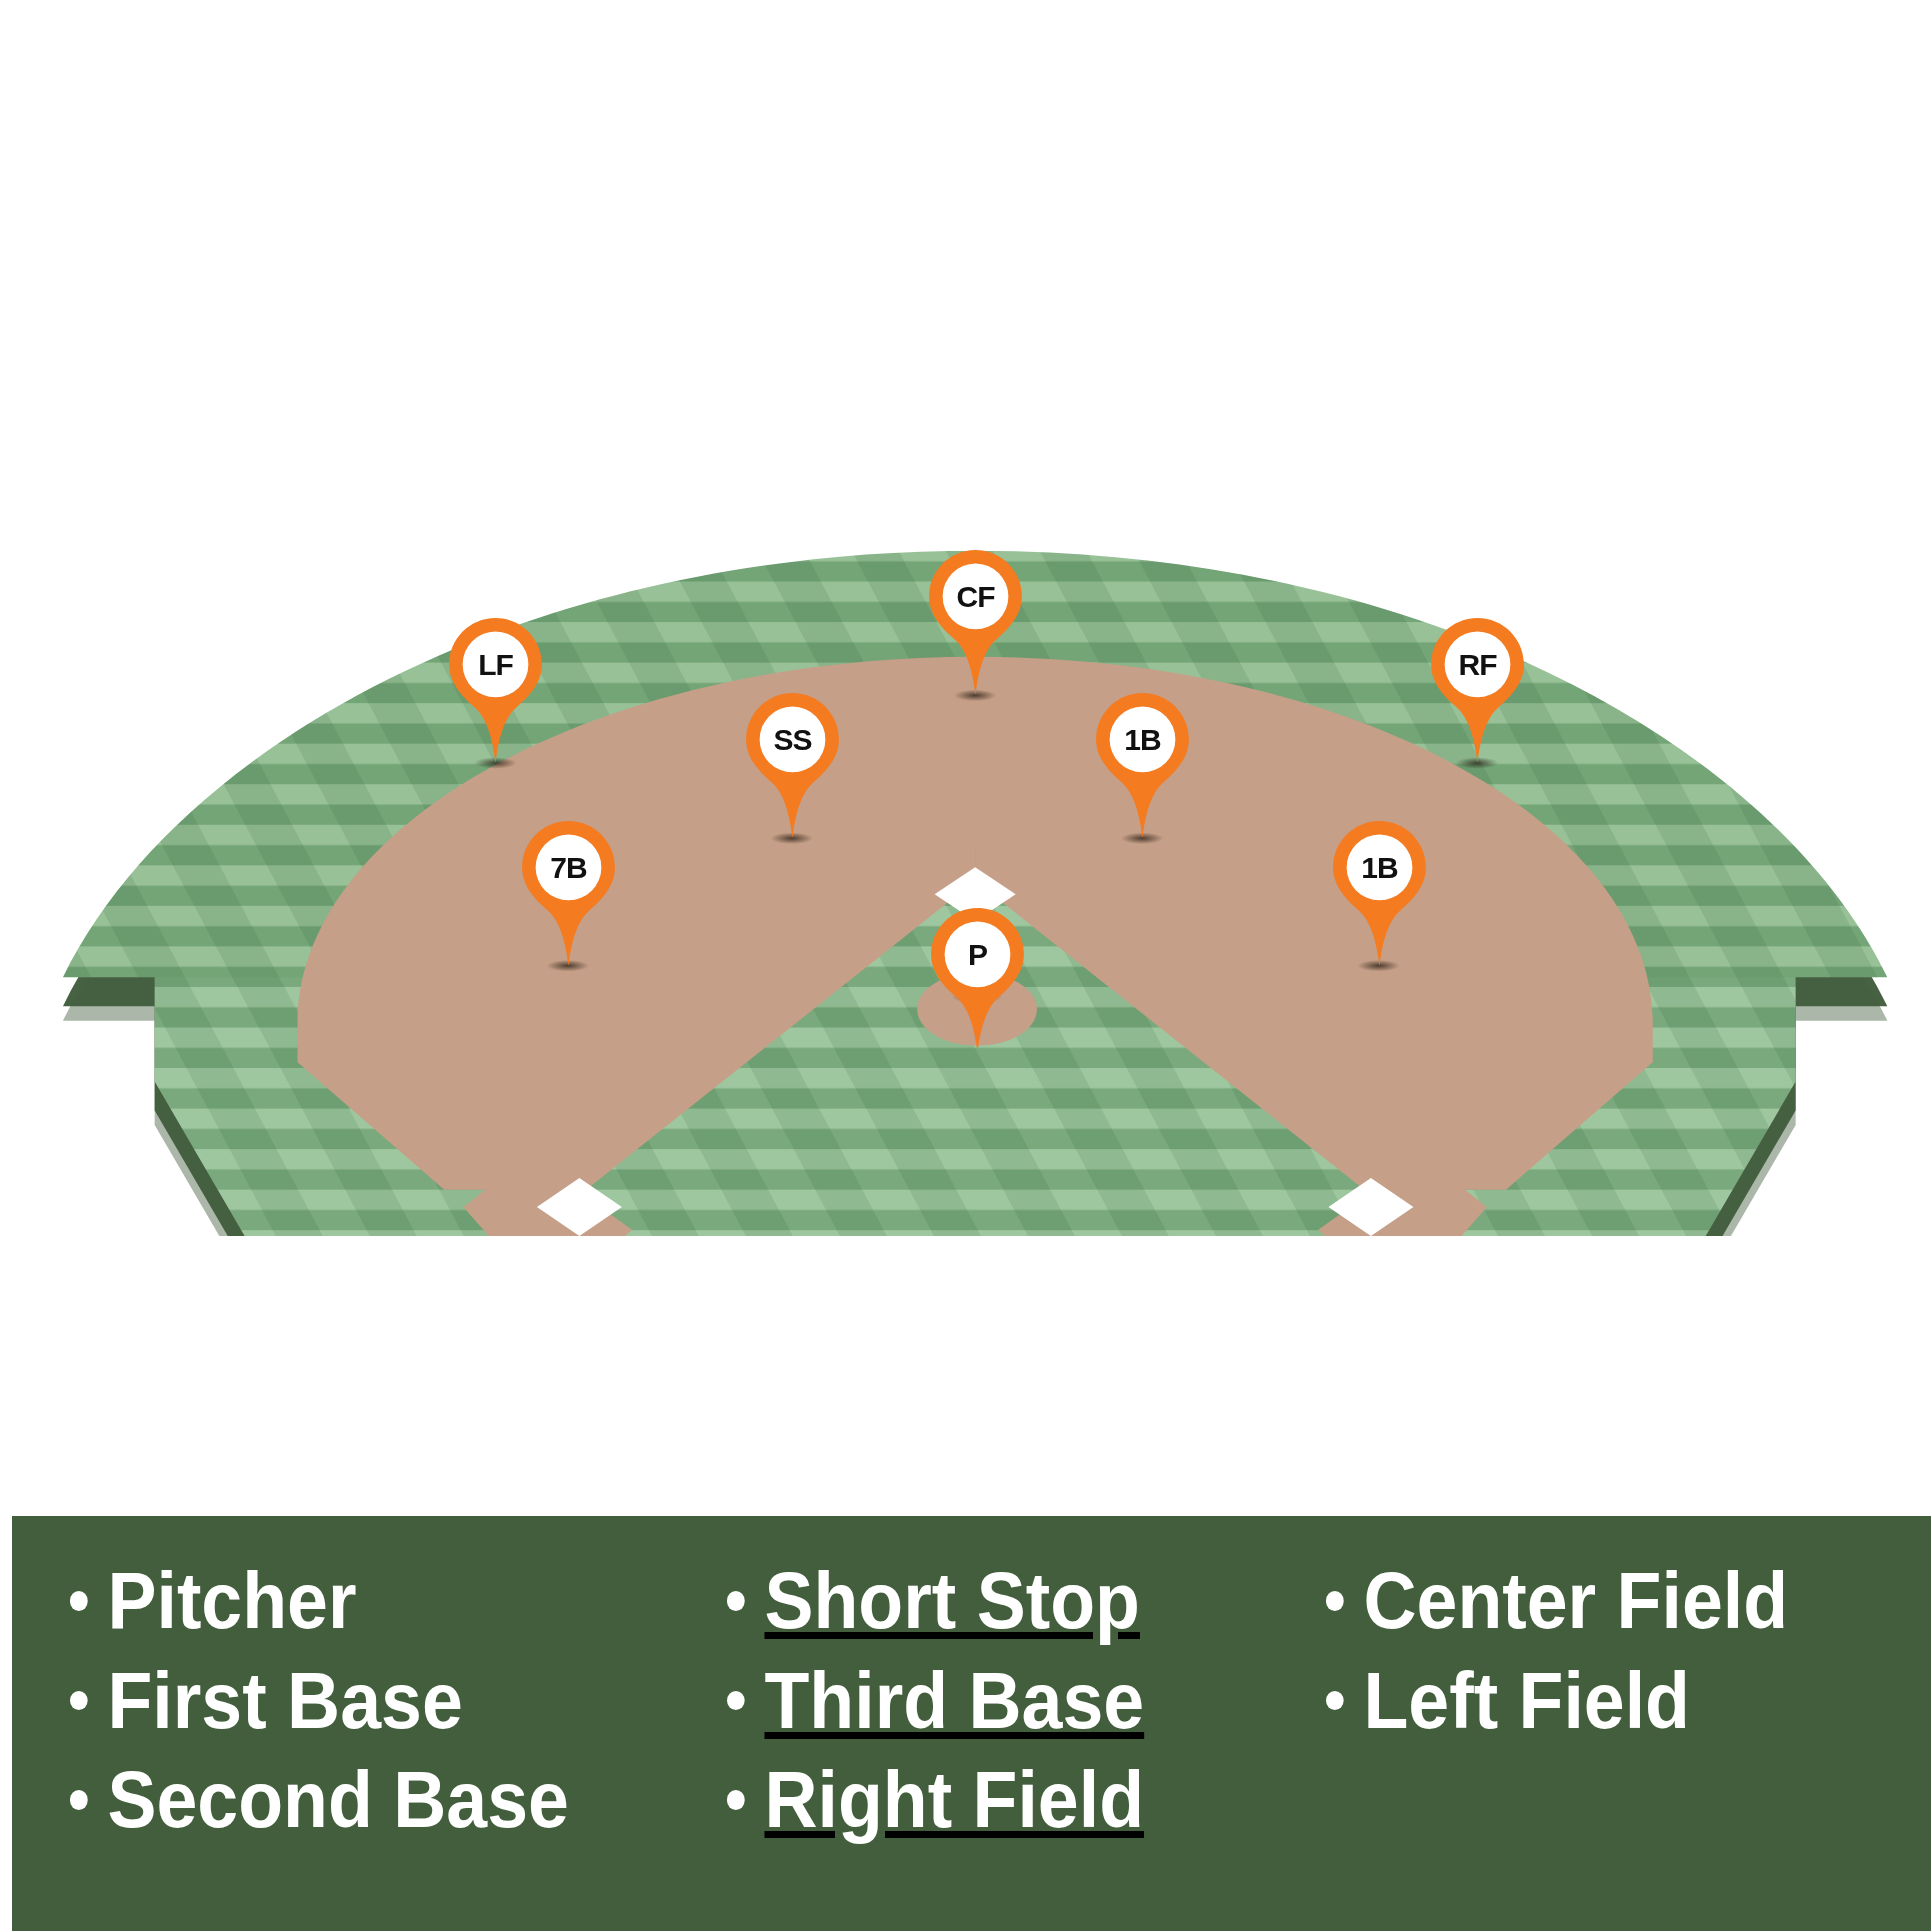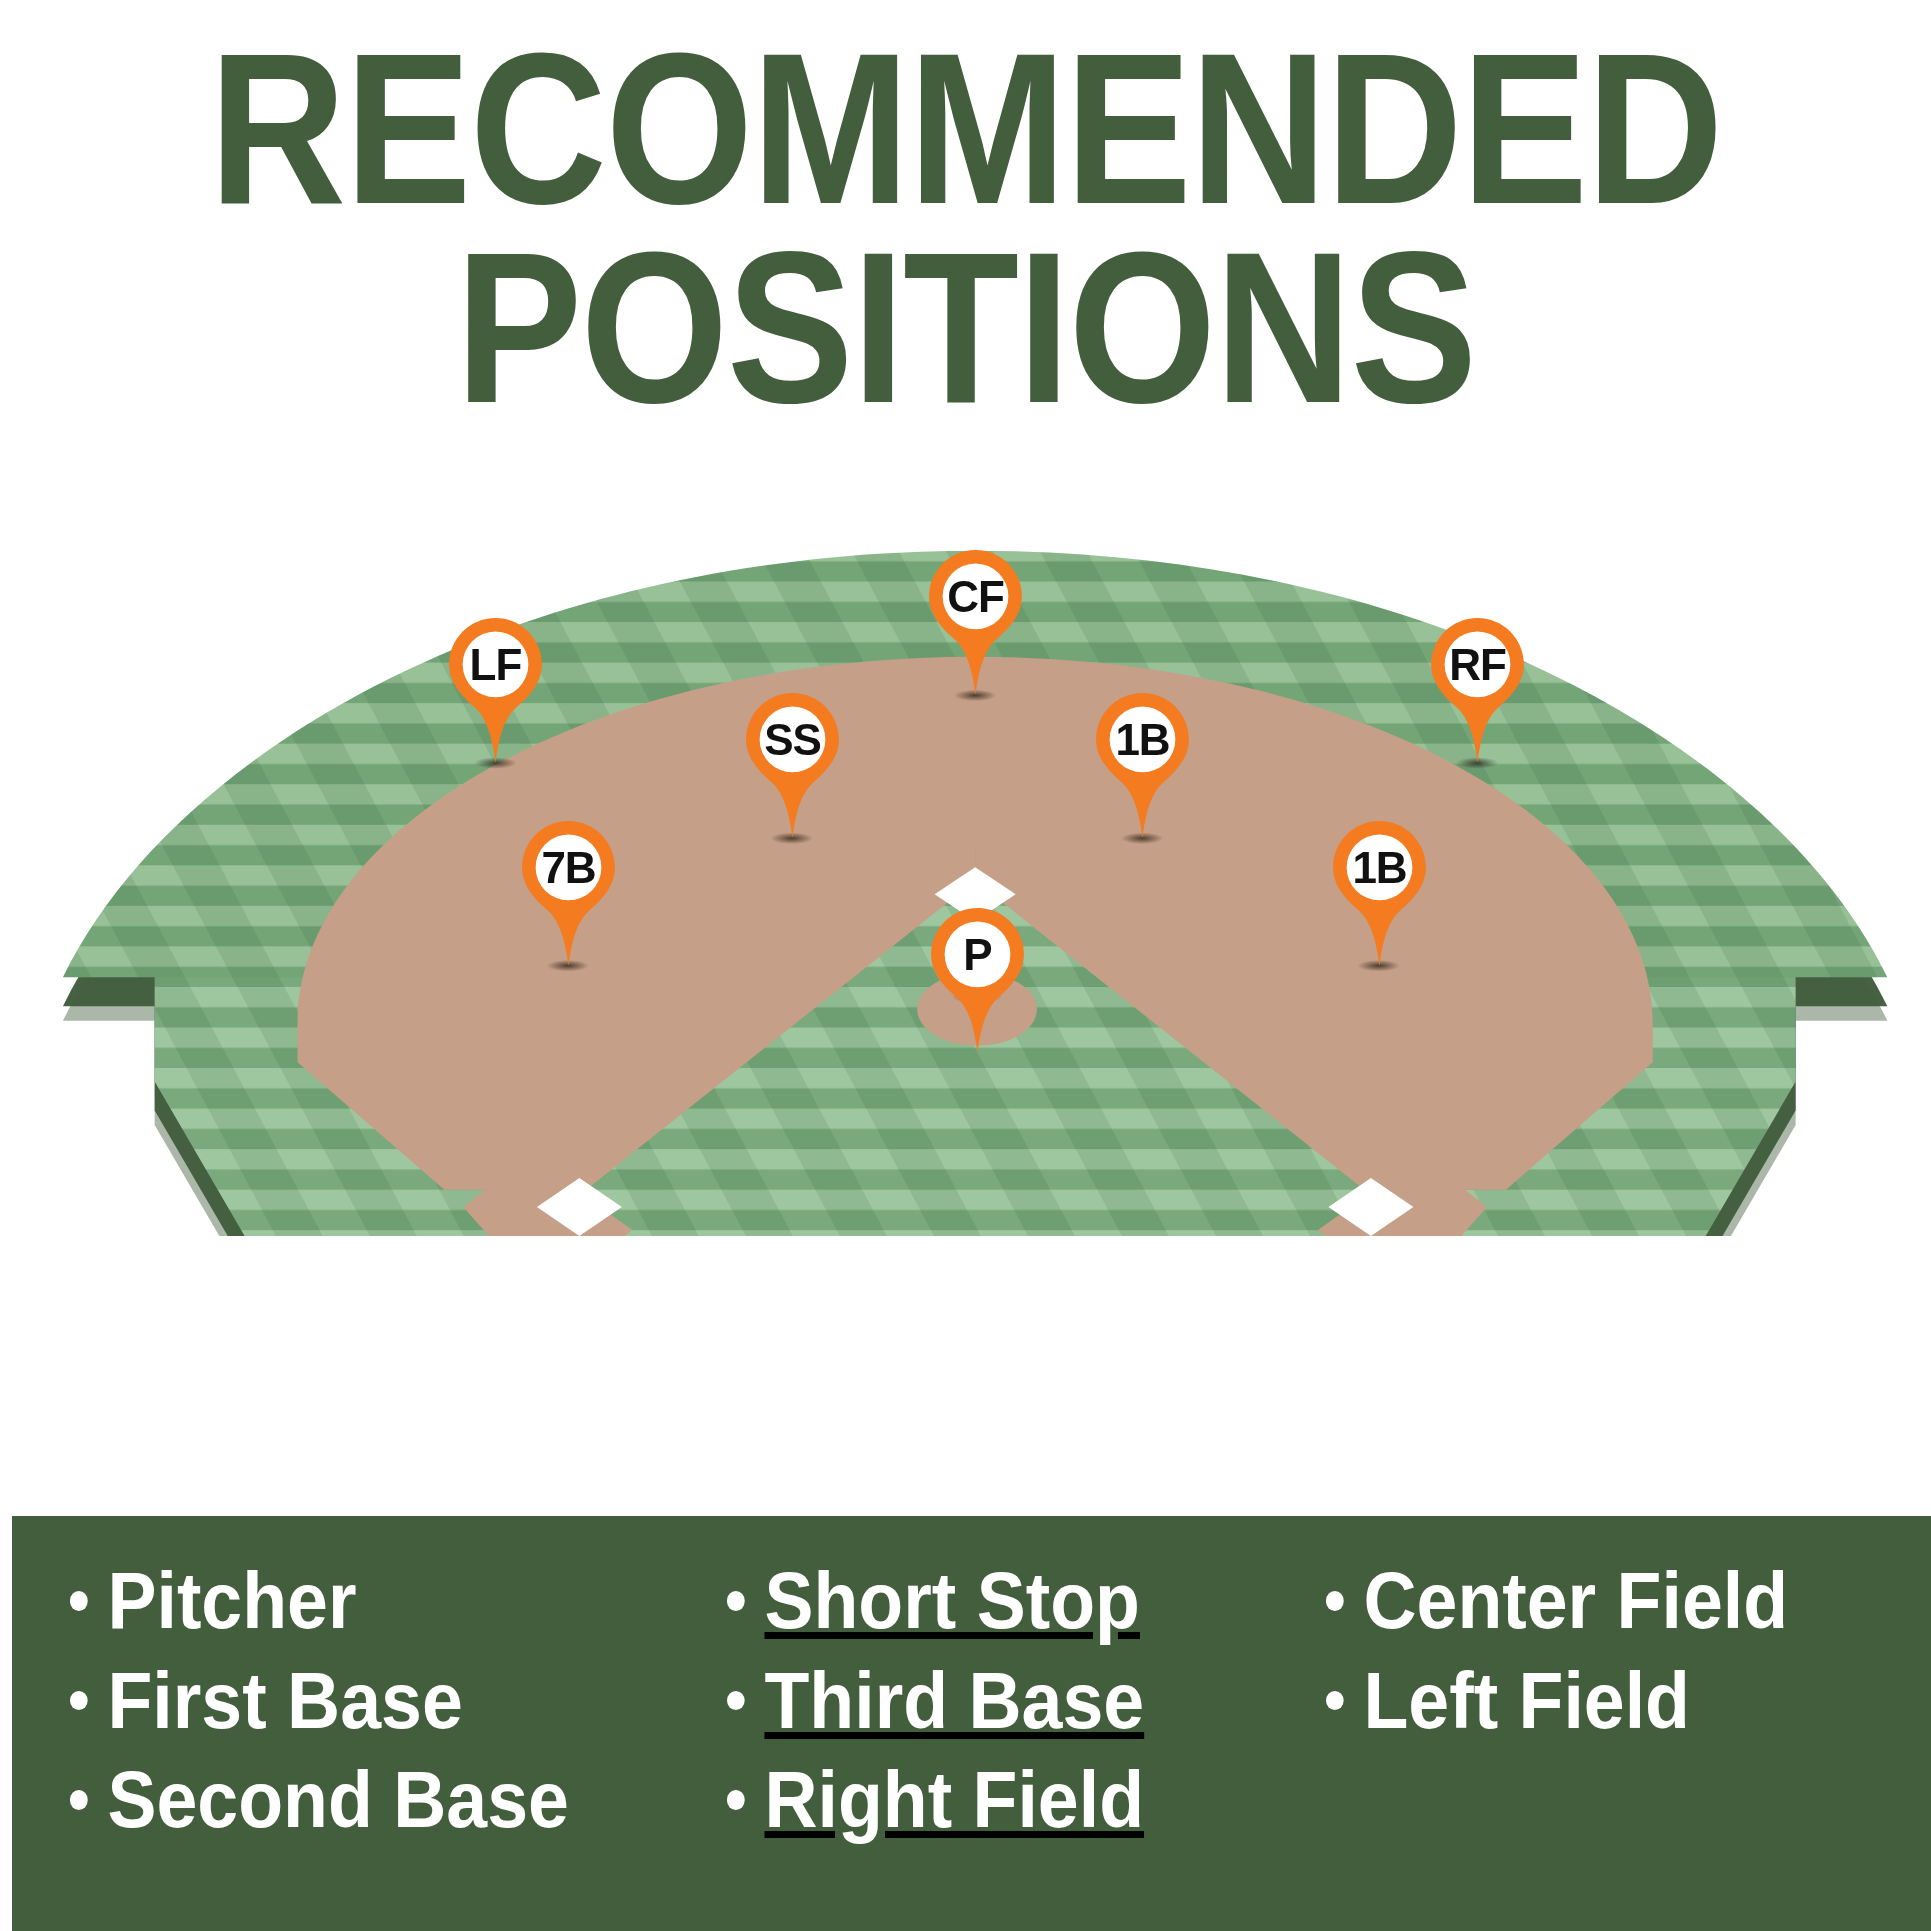--- a/index.html
+++ b/index.html
@@ -43,21 +43,21 @@
     width:0;height:0;
   }
   .pin-svg{position:absolute;left:-46px;top:-145px;}
   .pin-label{
     position:absolute;
     left:-46px;top:-145px;
     width:93px;height:93px;
     display:flex;align-items:center;justify-content:center;
     font-family:"Liberation Sans Narrow","Liberation Sans",sans-serif;
     font-weight:700;
-    font-size:44px;
+    font-size:30px;
     color:#111111;
     letter-spacing:-1px;
     pointer-events:none;
   }
 
   
   #legend{
     position:absolute;left:12px;top:1516px;width:1931px;height:415px;
     background:#435E3C;
     display:flex;
@@ -90,24 +90,20 @@
     margin-right:21px;
     flex:0 0 auto;
     position:relative;top:-17.4px;
   }
 </style>
 </head>
 <body>
 
 <div id="stage">
 
-  <div class="title-block">
-    <span class="title-line l1">RECOMMENDED</span>
-    <span class="title-line l2">POSITIONS</span>
-  </div>
 
   <div id="field-wrap">
     <svg id="field-svg" viewBox="0 0 2000 720" xmlns="http://www.w3.org/2000/svg">
       <defs>
 
         <pattern id="hstripe" width="10" height="42" patternUnits="userSpaceOnUse">
           <rect width="10" height="42" fill="#9FC79F"></rect>
           <rect width="10" height="21" y="21" fill="#79A97C"></rect>
         </pattern>
 

